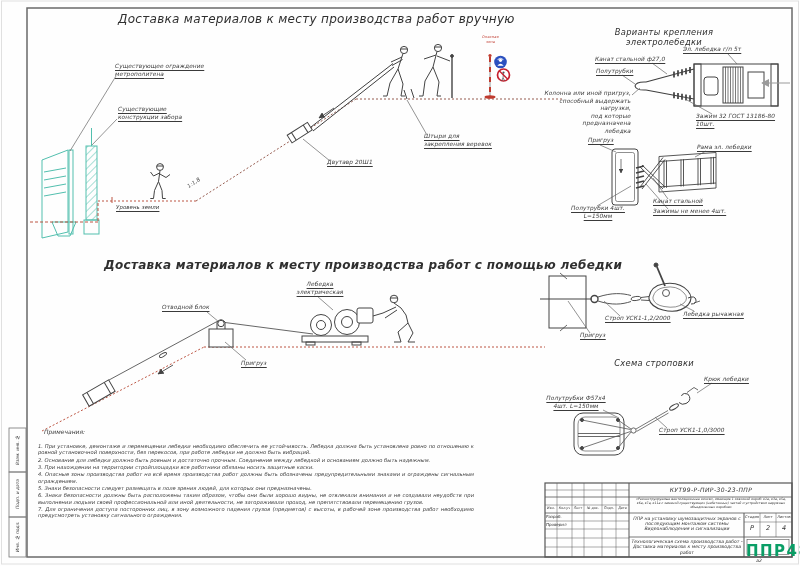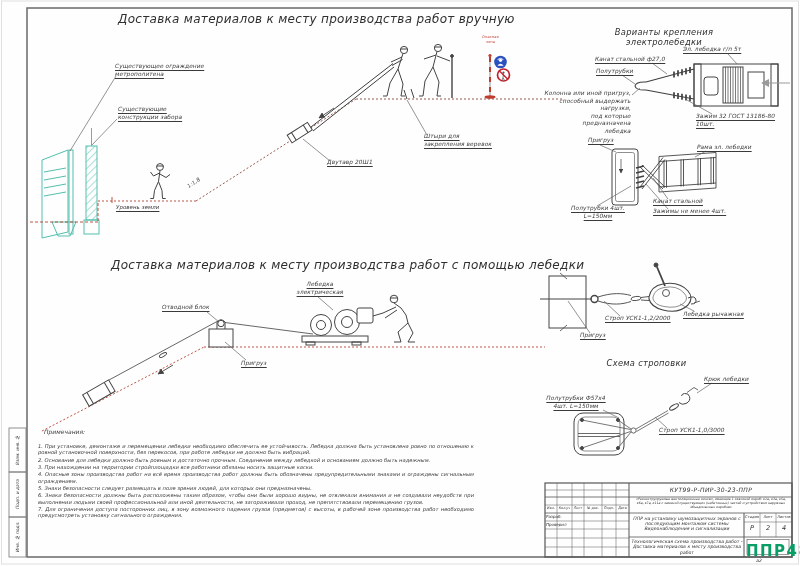--- a/index.html
+++ b/index.html
@@ -336,21 +336,21 @@
 <div class="lbl ul" style="left:118px;top:106px;">Существующие
 конструкции забора</div>
 <div class="lbl ul" style="left:116px;top:204px;font-size:5.4px;">Уровень земли</div>
 <div class="lbl rot" style="left:186px;top:184px;font-size:5.4px;">1:1,8</div>
 <div class="lbl ul" style="left:327px;top:159px;">Двутавр 20Ш1</div>
 <div class="lbl ul" style="left:424px;top:133px;">Штыри для
 закрепления веревок</div>
 <div class="lbl red center" style="left:477px;top:35px;width:27px;font-size:3.6px;">Опасная
 зона</div>
 
-<div class="ttl" style="left:111px;top:258px;width:350px;">Доставка материалов к месту производства работ с помощью лебедки</div>
+<div class="ttl" style="left:104px;top:258px;width:350px;font-weight:bold;">Доставка материалов к месту производства работ с помощью лебедки</div>
 <div class="lbl ul" style="left:162px;top:304px;">Отводной блок</div>
 <div class="lbl ul center" style="left:294px;top:281px;width:52px;">Лебедка
 электрическая</div>
 <div class="lbl ul" style="left:241px;top:360px;">Пригруз</div>
 
 <div class="notes-head">Примечания:</div>
 <div class="notes">
   <div class="item">1.  При установке, демонтаже и перемещении лебедки необходимо обеспечить ее устойчивость. Лебедка должна быть установлена ровно по отношению к ровной установочной поверхности, без перекосов, при работе лебедки не должно быть вибраций.</div>
   <div class="item">2. Основание для лебедки должно быть ровным и достаточно прочным. Соединение между лебедкой и основанием должно быть надежным.</div>
   <div class="item">3. При нахождении на территории стройплощадки все работники обязаны носить защитные каски.</div>
@@ -375,21 +375,21 @@
 <div class="lbl ul" style="left:697px;top:144px;">Рама эл. лебедки</div>
 <div class="lbl ul" style="left:653px;top:198px;">Канат стальной</div>
 <div class="lbl ul" style="left:653px;top:208px;">Зажимы не менее 4шт.</div>
 <div class="lbl ul center" style="left:568px;top:205px;width:60px;">Полутрубки 4шт.
 L=150мм</div>
 
 <div class="lbl ul" style="left:605px;top:315px;">Строп УСК1-1,2/2000</div>
 <div class="lbl ul" style="left:683px;top:311px;">Лебедка рычажная</div>
 <div class="lbl ul" style="left:580px;top:332px;">Пригруз</div>
 
-<div class="ttl small" style="left:599px;top:358px;width:95px;">Схема строповки</div>
+<div class="ttl small" style="left:599px;top:358px;width:95px;text-align:right;">Схема строповки</div>
 <div class="lbl ul" style="left:704px;top:376px;">Крюк лебедки</div>
 <div class="lbl ul center" style="left:544px;top:395px;width:64px;">Полутрубки Ф57х4
 4шт. L=150мм</div>
 <div class="lbl ul" style="left:659px;top:427px;">Строп УСК1-1,0/3000</div>
 
 <div class="stamp-text" style="left:630px;top:485.5px;width:162px;font-size:6px;letter-spacing:.4px;">КУТ99-Р-ПИР-30-23-ППР</div>
 <div class="stamp-text" style="left:633px;top:498px;width:156px;font-size:3.2px;">«Реконструируемые вентиляционные киоски, имеющие 1 сквозной короб: к1а, к3а, к5а, к6а, к7а, к11а с заменой существующих (небетонных) частей и устройством наружных объединенных коробов»</div>
 <div class="stamp-text" style="left:630px;top:515.5px;width:114px;">ППР на установку шумозащитных экранов с
 последующим монтажом системы
 Видеонаблюдения и сигнализации</div>

